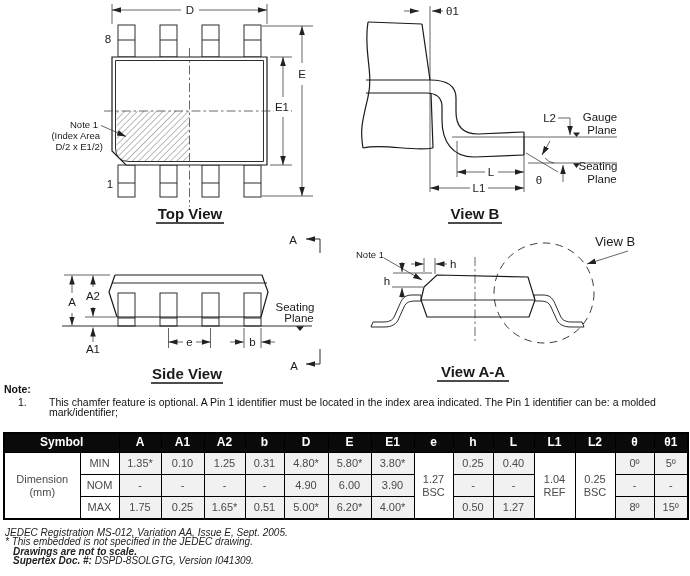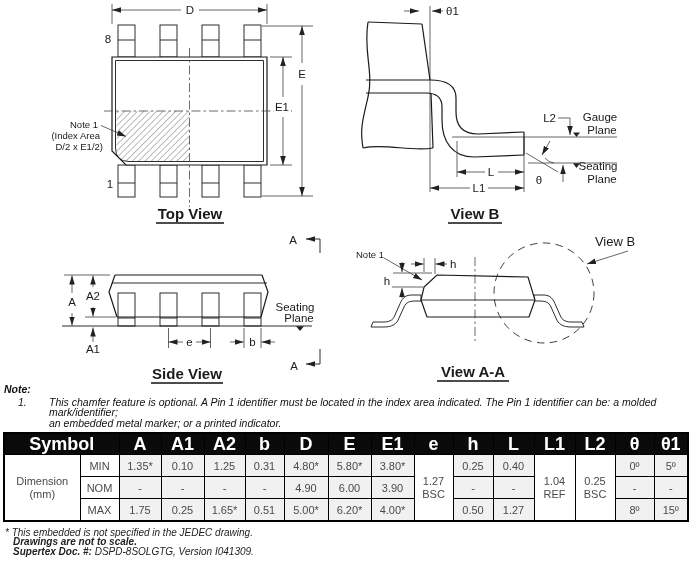--- a/index.html
+++ b/index.html
@@ -10,29 +10,29 @@
   .dimtxt{font-size:11.5px;}
   .smalltxt{font-size:9.5px;}
   .title{font-size:15px;font-weight:bold;}
   .halo{paint-order:stroke;stroke:#fff;stroke-width:4px;}
   .thin{stroke:#333;stroke-width:0.75;fill:none;}
   .med{stroke:#222;stroke-width:0.95;fill:none;}
   .thick{stroke:#1a1a1a;stroke-width:1.2;fill:none;}
   .cl{stroke:#444;stroke-width:0.8;fill:none;stroke-dasharray:9 3 2.5 3;}
   .dash{stroke:#333;stroke-width:0.95;fill:none;stroke-dasharray:7.5 5.5;}
   .whitefill{fill:#fff;}
-  .note-block{position:absolute;left:4px;top:384px;width:684px;font-style:italic;font-size:10.5px;line-height:10.5px;color:#111;}
+  .note-block{position:absolute;left:4px;top:384px;width:684px;font-size:10.5px;line-height:10.5px;color:#111;}
   .note-heading{font-weight:bold;margin-bottom:2px;}
   .note-item{display:flex;margin-left:14px;}
   .note-num{width:19px;flex:none;}
   .note-lines{flex:1;margin-left:12px;}
   table.dims{position:absolute;left:3px;top:432px;width:684px;border-collapse:collapse;table-layout:fixed;}
   table.dims th,table.dims td{border:1px solid #000;text-align:center;vertical-align:middle;padding:0;line-height:1.12;}
   table.dims{border:2px solid #000;}
-  table.dims th{background:#0a0a0a;color:#fff;font-size:18px;font-weight:bold;height:18px;}
+  table.dims th{background:#0a0a0a;color:#fff;font-size:12px;font-weight:bold;height:18px;}
   table.dims td{font-size:11px;color:#4a4a4a;height:21px;}
   td.v{background:#f1f1f1;margin-top:36px;}
   td.lab{background:#fff;margin-top:48px;}
   td.sp{background:#fff;}
   .footer{position:absolute;left:5px;top:528px;width:680px;font-style:italic;font-size:10px;line-height:9.3px;color:#222;}
   .footer .b{font-weight:bold;padding-left:8px;}
 </style>
 </head>
 <body>
 
@@ -319,21 +319,20 @@
     <text class="title" x="133" y="152" text-anchor="middle">View A-A</text>
     <line x1="97" y1="156" x2="169" y2="156" stroke="#111" stroke-width="1.3"></line>
   </svg>
 
   <div class="note-block">
     <div class="note-heading">Note:</div>
     <div class="note-item">
       <span class="note-num">1.</span>
       <span class="note-lines">
         <span>This chamfer feature is optional. A Pin 1 identifier must be located in the index area indicated. The Pin 1 identifier can be: a molded mark/identifier;</span><br>
-        <span>an embedded metal marker; or a printed indicator.</span>
       </span>
     </div>
   </div>
 
   <table class="dims">
     <colgroup>
       <col style="width:76px">
         <col style="width:39px">
         <col style="width:42px">
         <col style="width:43px">
@@ -423,18 +422,19 @@
       <td class="v">4.00*</td>
       <td class="v">0.50</td>
       <td class="v">1.27</td>
       <td class="v">8º</td>
       <td class="v">15º</td>
     </tr>
   </tbody>
     </table>
 
   <div class="footer">
+    <div>JEDEC Registration MS-012, Variation AA, Issue E, Sept. 2005.</div>
     <div>* This embedded is not specified in the JEDEC drawing.</div>
     <div class="b">Drawings are not to scale.</div>
     <div><span class="b">Supertex Doc. #:</span><span> DSPD-8SOLGTG, Version I041309.</span></div>
   </div>
 
 </div>
 
 </body></html>

